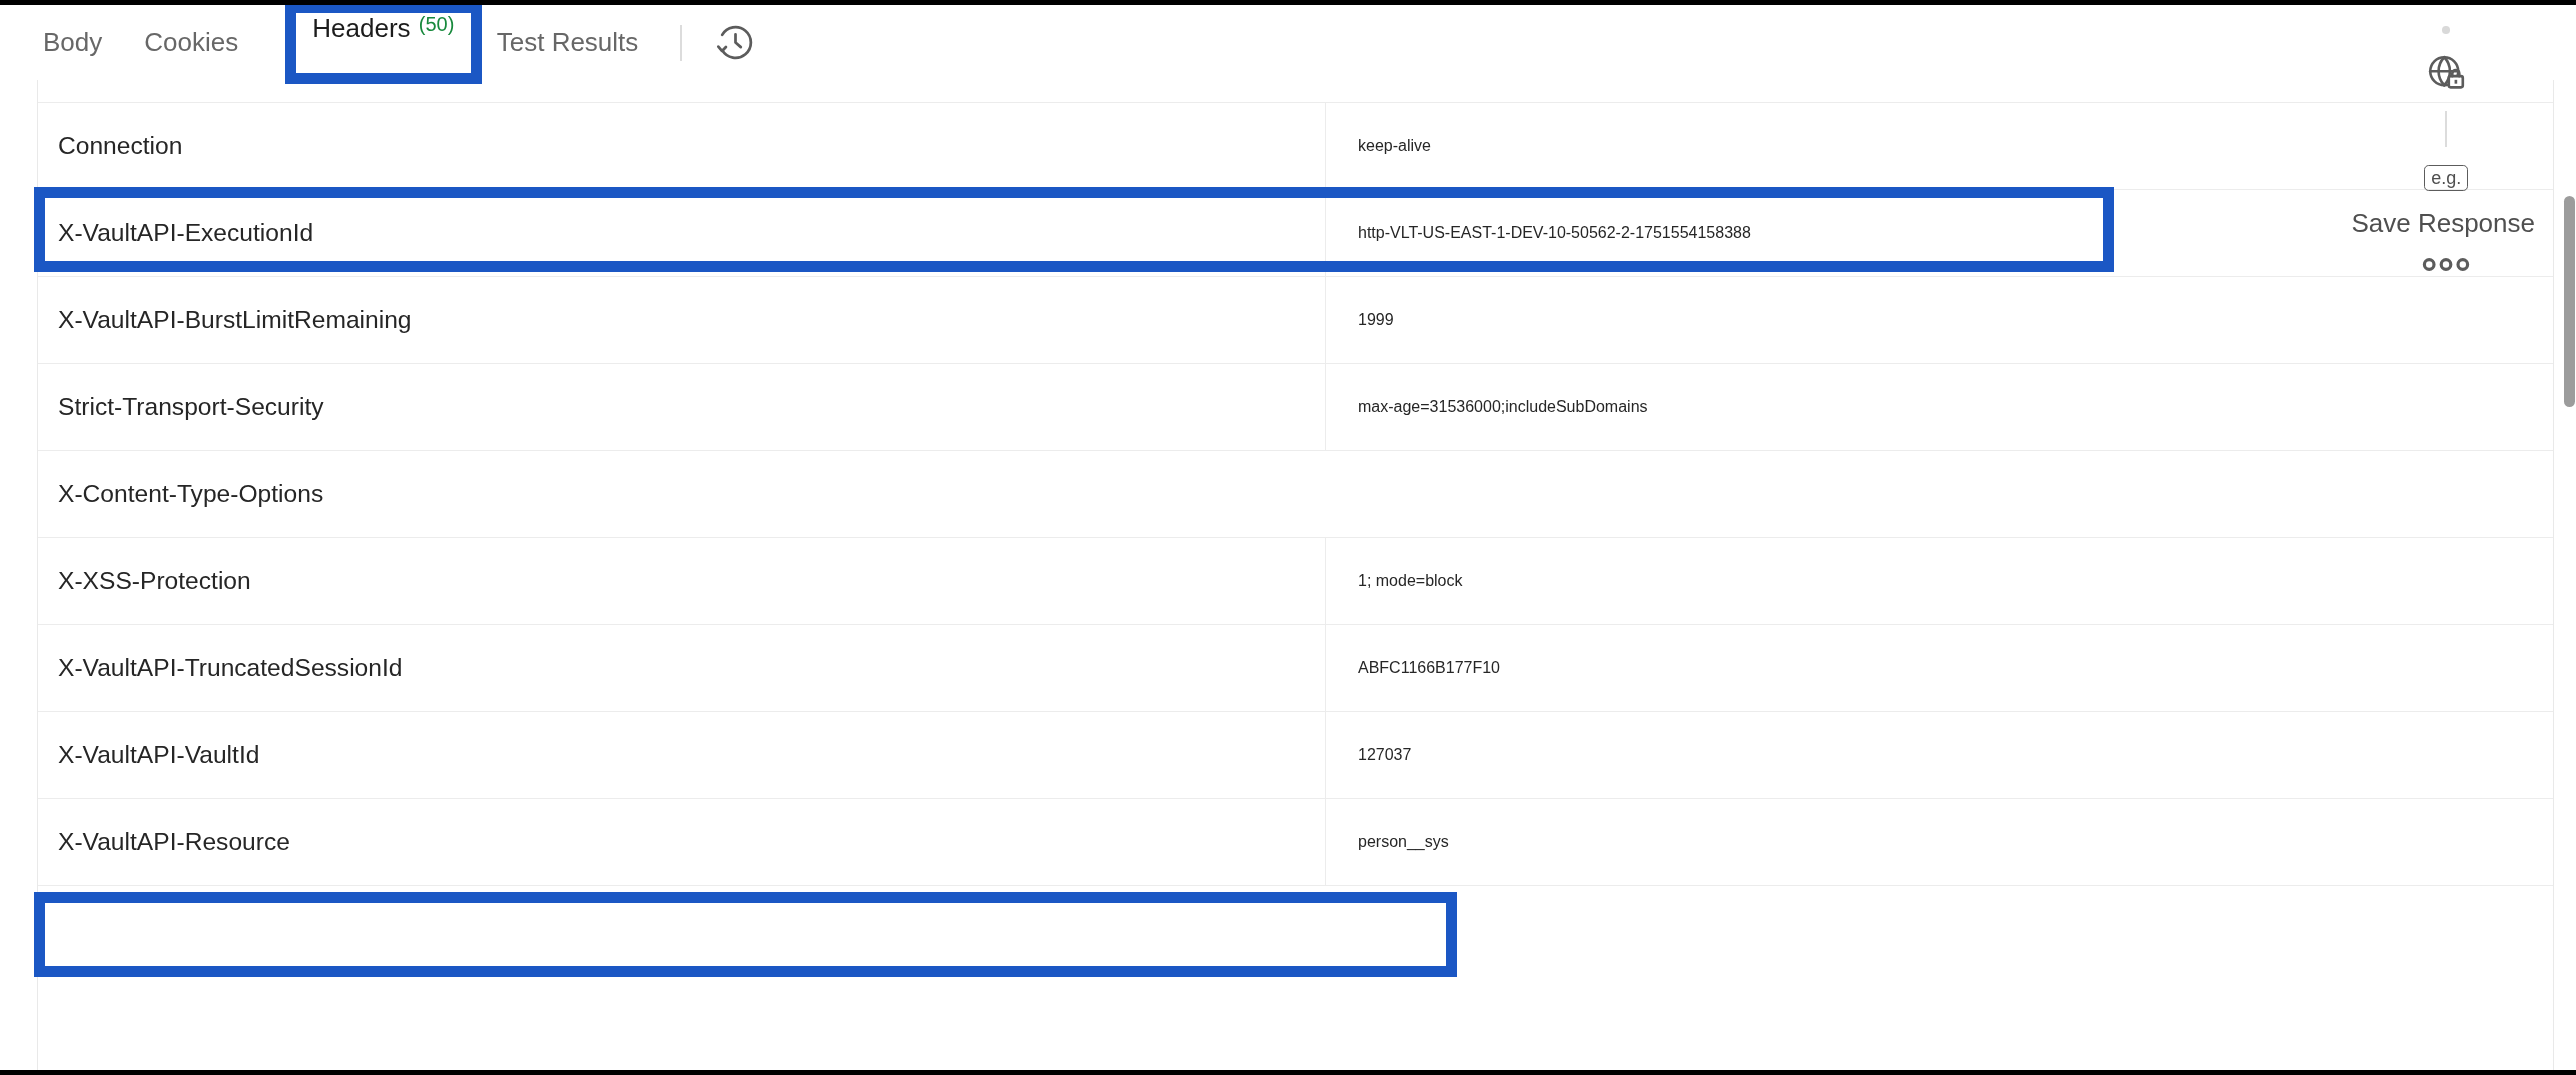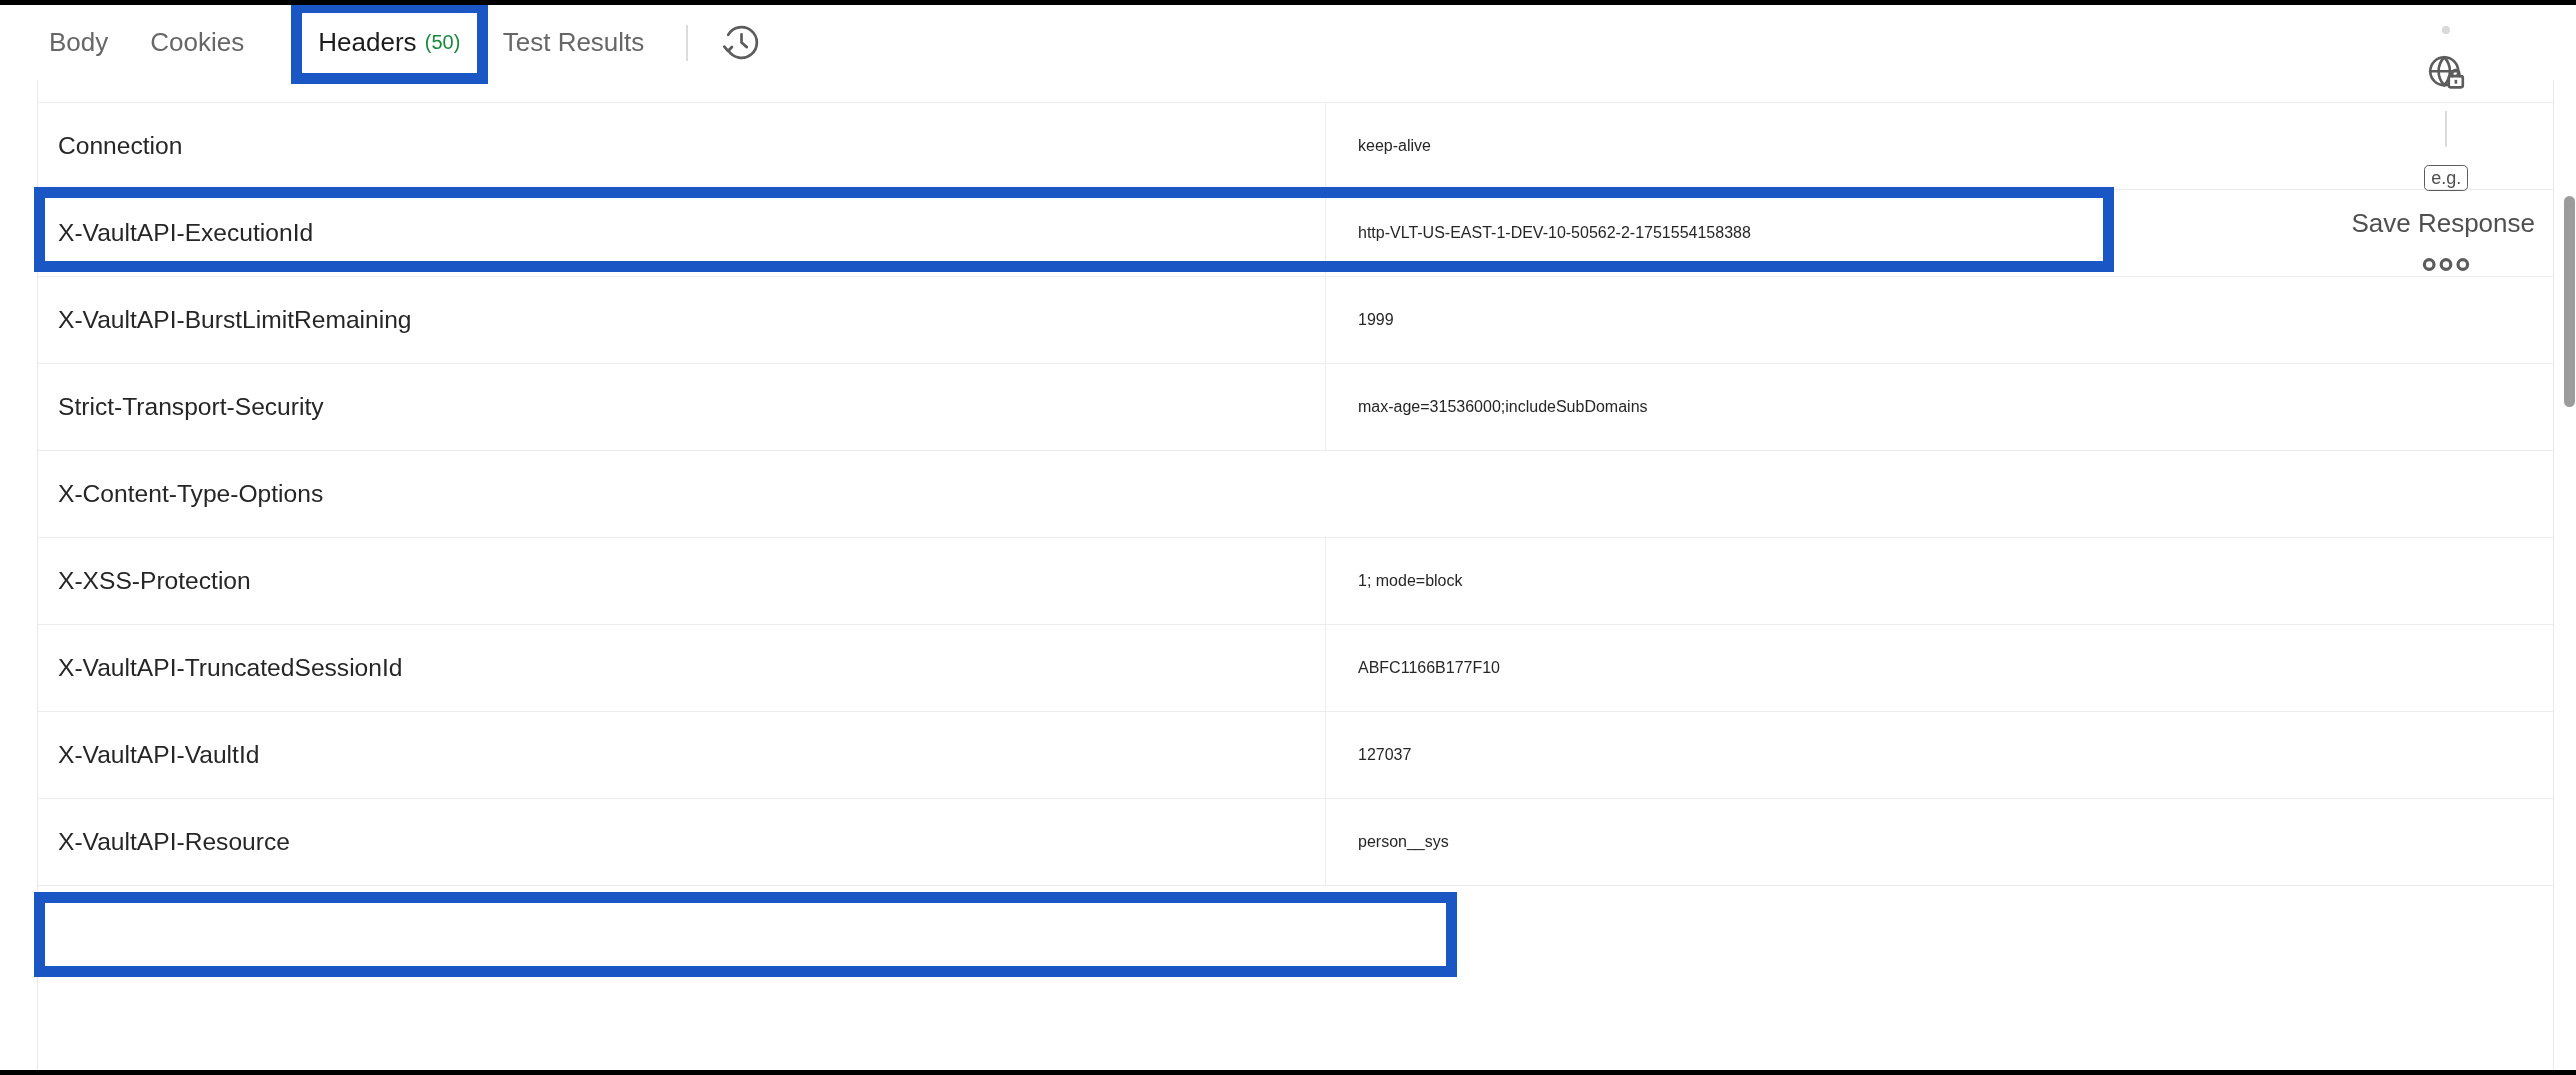--- a/index.html
+++ b/index.html
@@ -7,29 +7,29 @@
     width:2576px;height:1075px;position:relative;overflow:hidden;
     font-family:"Liberation Sans", sans-serif;
     -webkit-font-smoothing:antialiased;
   }
   .edge-strip{position:absolute;left:0;width:2576px;height:5.3px;background:#000;z-index:9;}
   .edge-top{top:0;}
   .edge-bottom{bottom:0;}
 
   
   .topbar{
-    position:absolute;top:5.3px;left:12px;right:0;height:75px;
+    position:absolute;top:5.3px;left:6px;right:0;height:75px;
     display:flex;align-items:center;background:#fff;
     padding:0 41px 0 37px;box-sizing:border-box;z-index:4;
   }
   .tab{font-size:26px;color:#676767;margin-right:42px;white-space:nowrap;cursor:default;}
   .tab-headers-box{
     box-sizing:border-box;height:82px;margin-left:4.7px;margin-right:15px;
     border:11.7px solid var(--annotation-blue);background:#fff;
-    display:flex;align-items:center;padding:0 16.4px;gap:8.2px;z-index:6;position:relative;
+    display:flex;align-items:flex-start;padding:0 16.4px;gap:8.2px;z-index:6;position:relative;
   }
   .tab-headers-label{font-size:26px;color:#1c1c1c;white-space:nowrap;}
   .tab-headers-count{font-size:20px;color:var(--green);white-space:nowrap;}
   .vdivider{width:1.8px;height:36px;background:#dcdcdc;flex:0 0 auto;}
   .history-icon{margin-left:33px;flex:0 0 auto;display:flex;}
 
   .status-group{margin-left:auto;display:flex;align-items:center;gap:17.6px;flex-direction:column;}
   .status-pill{
     background:var(--green-bg);color:var(--green);
     font-size:26px;padding:8.2px 17.6px;border-radius:8.2px;white-space:nowrap;

